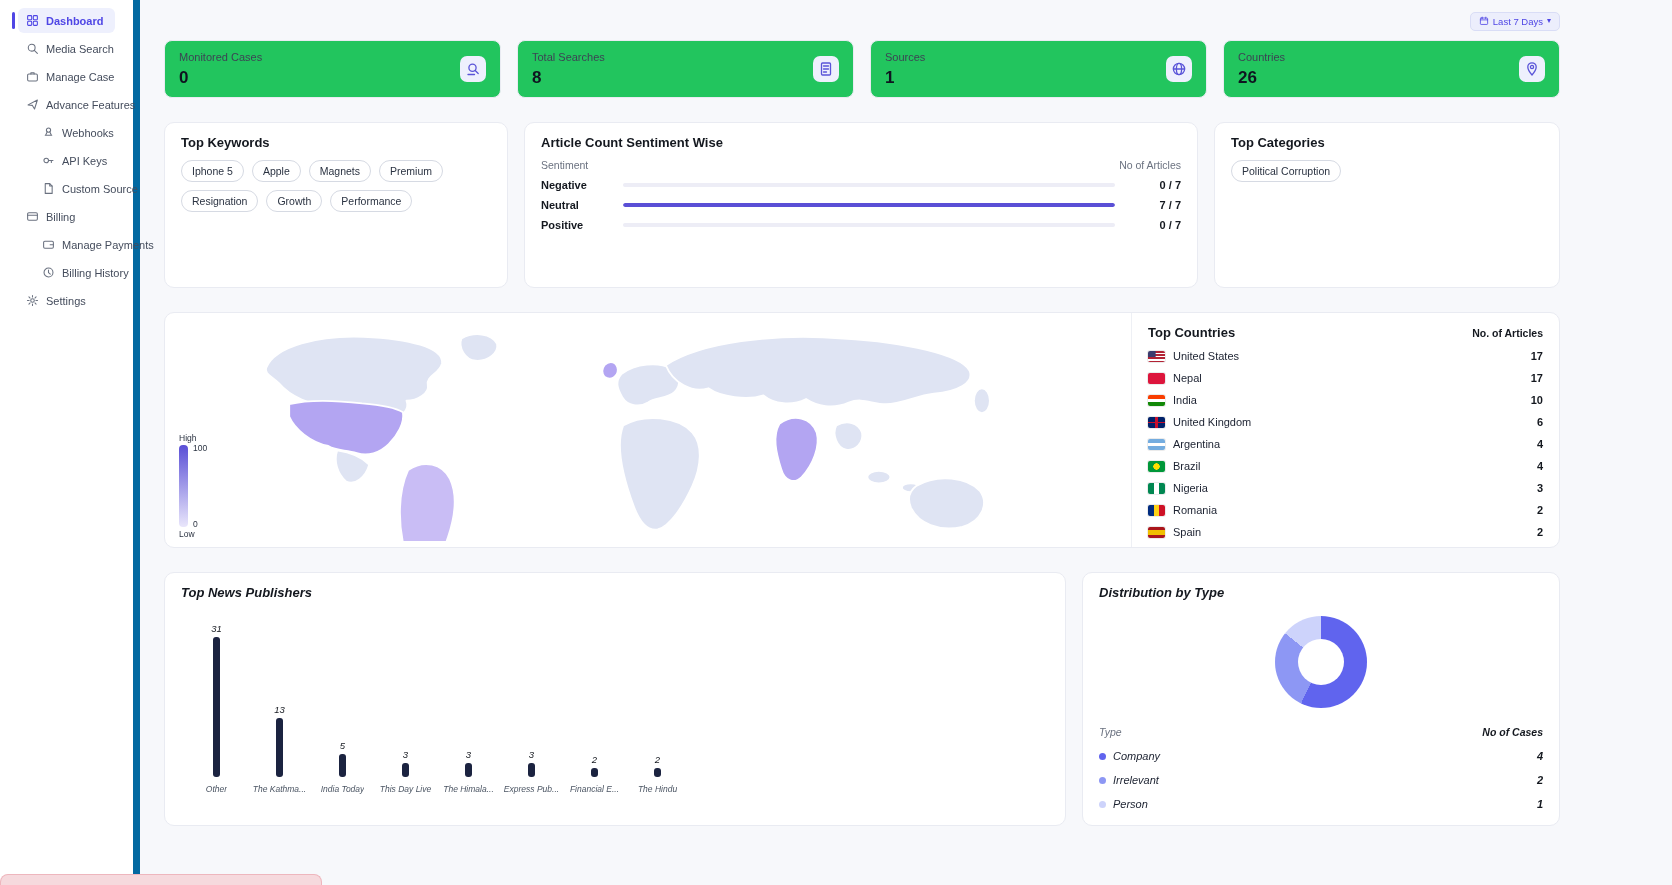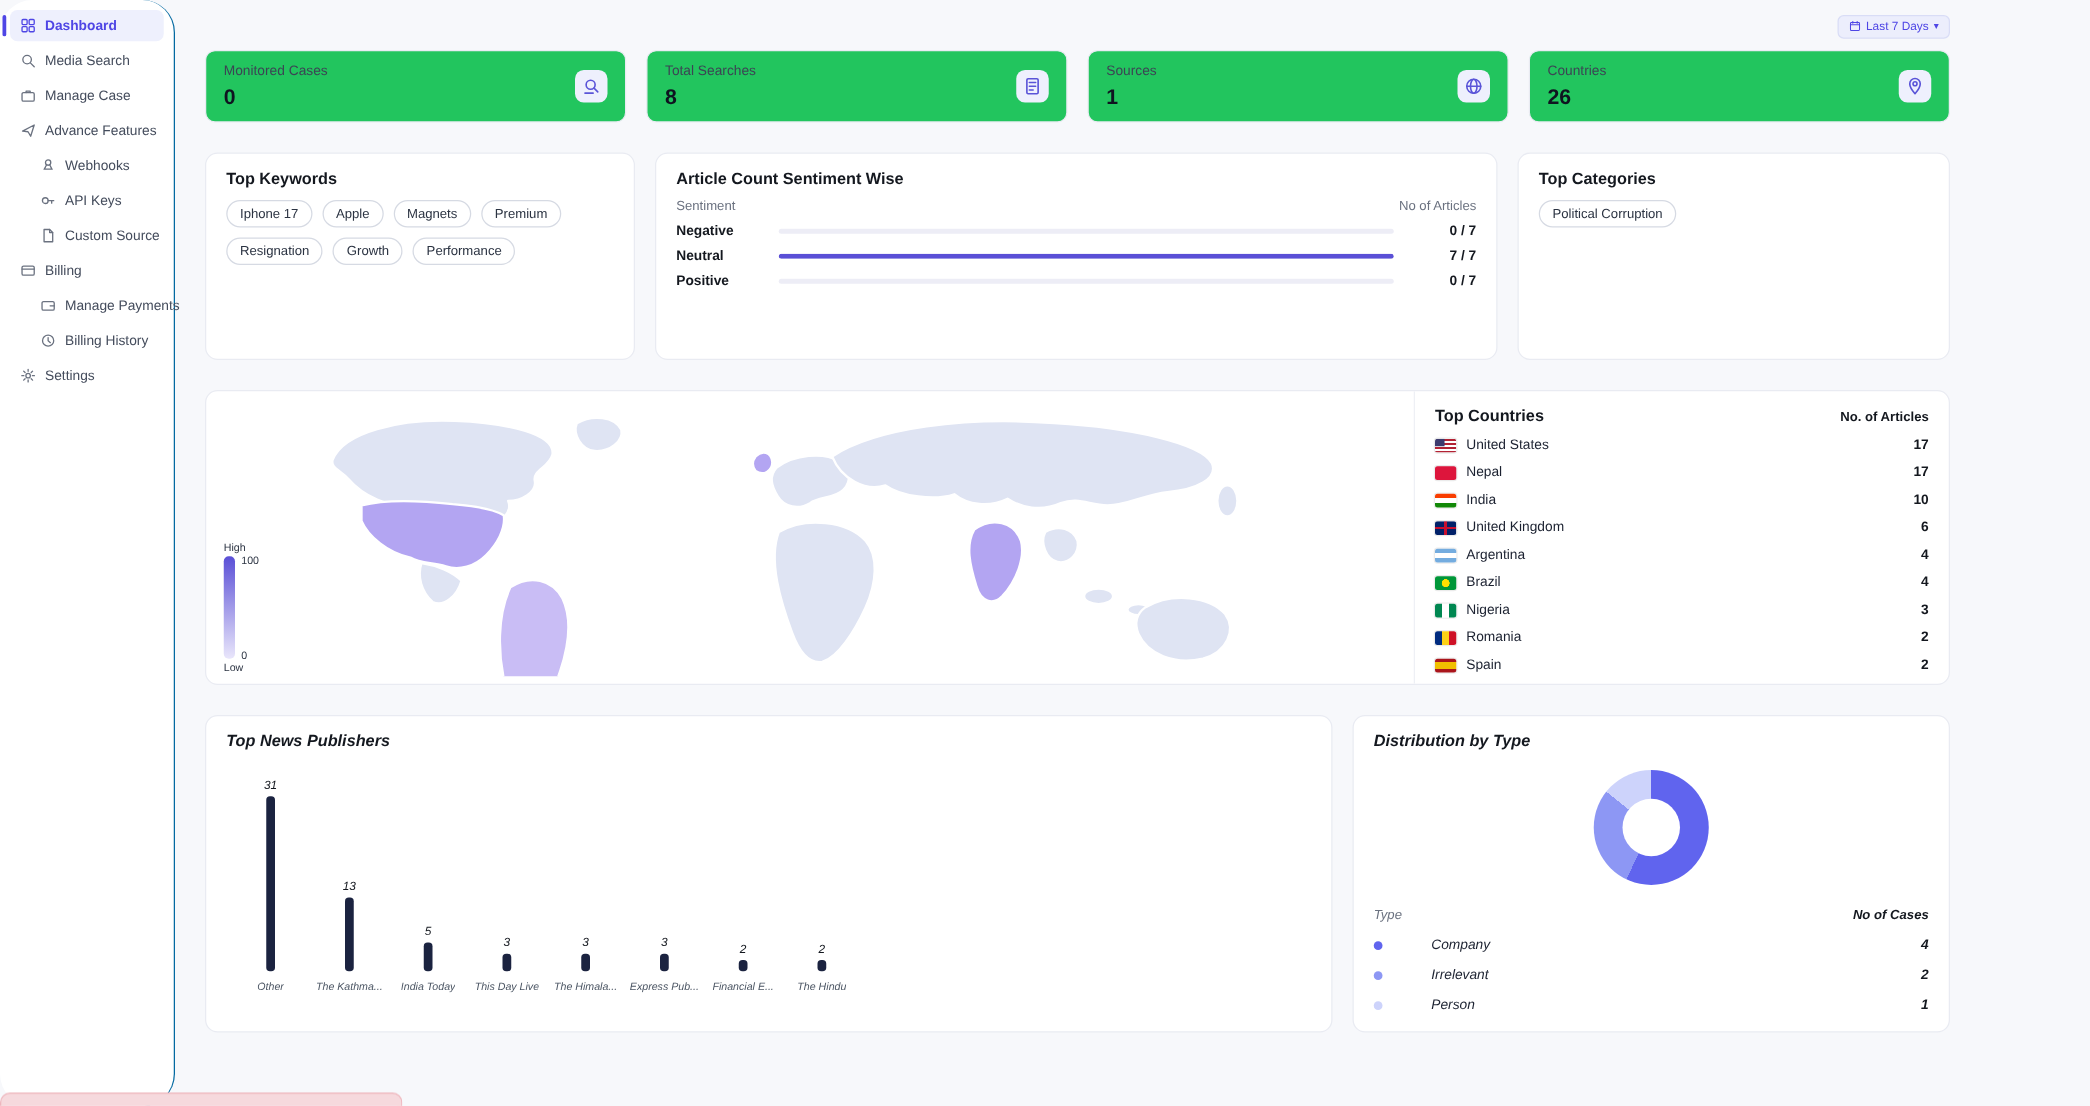--- a/index.html
+++ b/index.html
@@ -5,21 +5,21 @@
   * { box-sizing: border-box; }
   html,body { margin:0; padding:0; }
   body {
     width:1672px; height:885px; overflow:hidden; position:relative;
     background:#f7f8fb; color:#1f2430;
     font-family:"Liberation Sans", sans-serif;
   }
   
   .sidebar {
     position:fixed; left:0; top:0; bottom:0; width:140px;
-    background:#fff; border-right:1px solid #0369a1; padding:8px 8px; z-index:5;border-radius:26px;
+    background:#fff; border-right:7px solid #0369a1; padding:8px 18px; z-index:5;
   }
   .side-item {
     display:flex; align-items:center; gap:7px; padding:6px 8px; margin-bottom:3px;
     border-radius:6px; font-size:11px; color:#444c5c; cursor:pointer; position:relative;
     text-decoration:none; white-space:nowrap;
   }
   .side-item .ic { width:13px; height:13px; flex:0 0 auto; color:#6b7280; display:inline-flex; }
   .side-item.active { background:#eef0fd; color:#4f46e5; font-weight:bold; }
   .side-item.active .ic { color:#4f46e5; }
   .side-item.active::before {
@@ -94,21 +94,21 @@
   .bar-val { font-size:9.5px; color:#14181f; margin-bottom:3px; }
   .bar { width:7px; background:#1b2340; border-radius:3px; }
   .bar-lbl { font-size:8.5px; color:#4b5563; margin-top:7px; max-width:60px; white-space:nowrap; overflow:hidden; text-overflow:ellipsis; }
   .donut-wrap { display:flex; justify-content:center; margin-top:16px; }
   .donut { width:92px; height:92px; border-radius:50%; position:relative; }
   .donut::after { content:""; position:absolute; inset:23px; background:#fff; border-radius:50%; }
   .dist-head { display:flex; justify-content:space-between; font-size:10.5px; color:#6b7280; margin-top:18px; }
   .dist-head .dh2 { font-weight:bold; color:#14181f; }
   .d-row { display:flex; align-items:center; gap:7px; margin-top:12px; }
   .dot { width:7px; height:7px; border-radius:50%; flex:0 0 auto; }
-  .d-lbl { flex:1; font-size:11px; color:#1b2130;margin-left:32px; }
+  .d-lbl { flex:1; font-size:11px; color:#1b2130; }
   .d-val { font-size:11px; font-weight:bold; color:#14181f; }
   .bottom-pill {
     position:fixed; left:0; bottom:0; width:322px; height:11px; z-index:9;
     background:#f6d9dd; border:1px solid #eeb6bd; border-bottom:none; border-radius:8px 8px 0 0;
   }
 </style>
 </head>
 <body>
 
 <div class="app">
@@ -287,21 +287,21 @@
               <circle cx="8" cy="6" r="1.6"></circle>
             </svg>
           </div>
         </div>
       </div>
 
     <div class="row2">
       <section class="card kw-card">
         <h3>Top Keywords</h3>
         <div class="chips" id="kw-chips">
-            <span class="chip">Iphone 17</span>
+            <span class="chip">Iphone 5</span>
             <span class="chip">Apple</span>
             <span class="chip">Magnets</span>
             <span class="chip">Premium</span>
             <span class="chip">Resignation</span>
             <span class="chip">Growth</span>
             <span class="chip">Performance</span>
           </div>
       </section>
 
       <section class="card sent-card">

